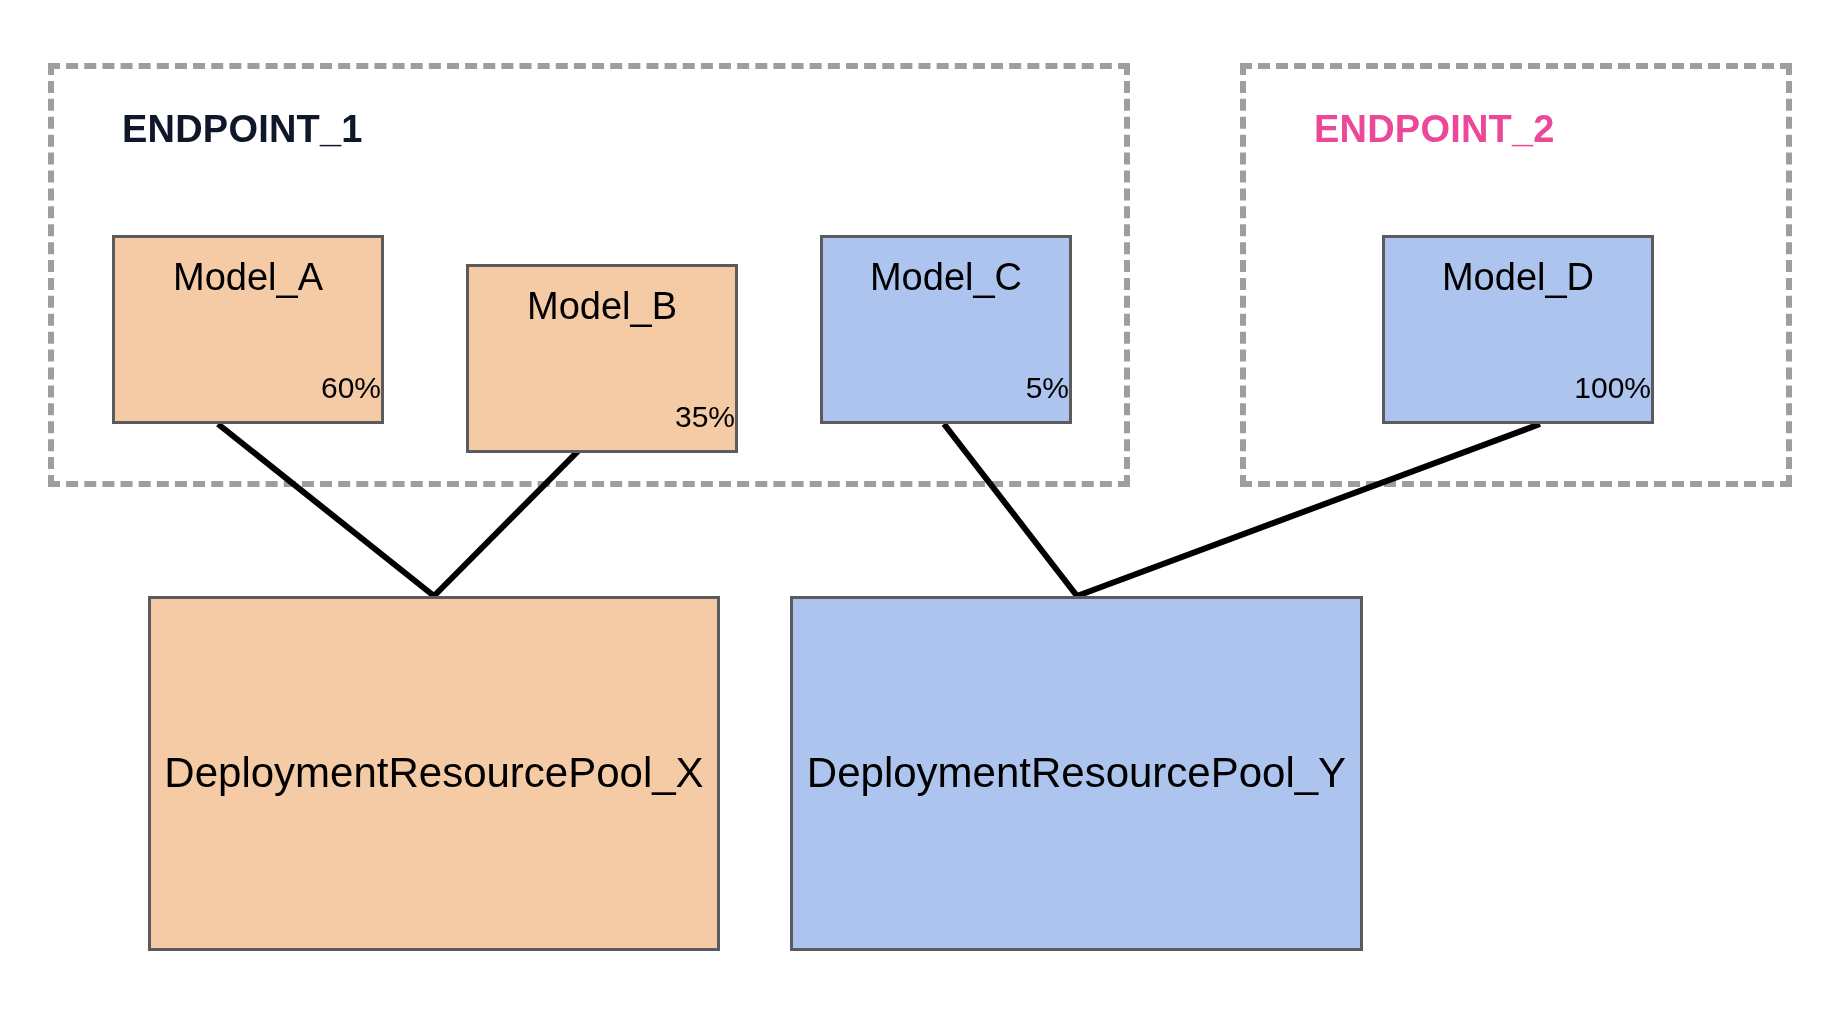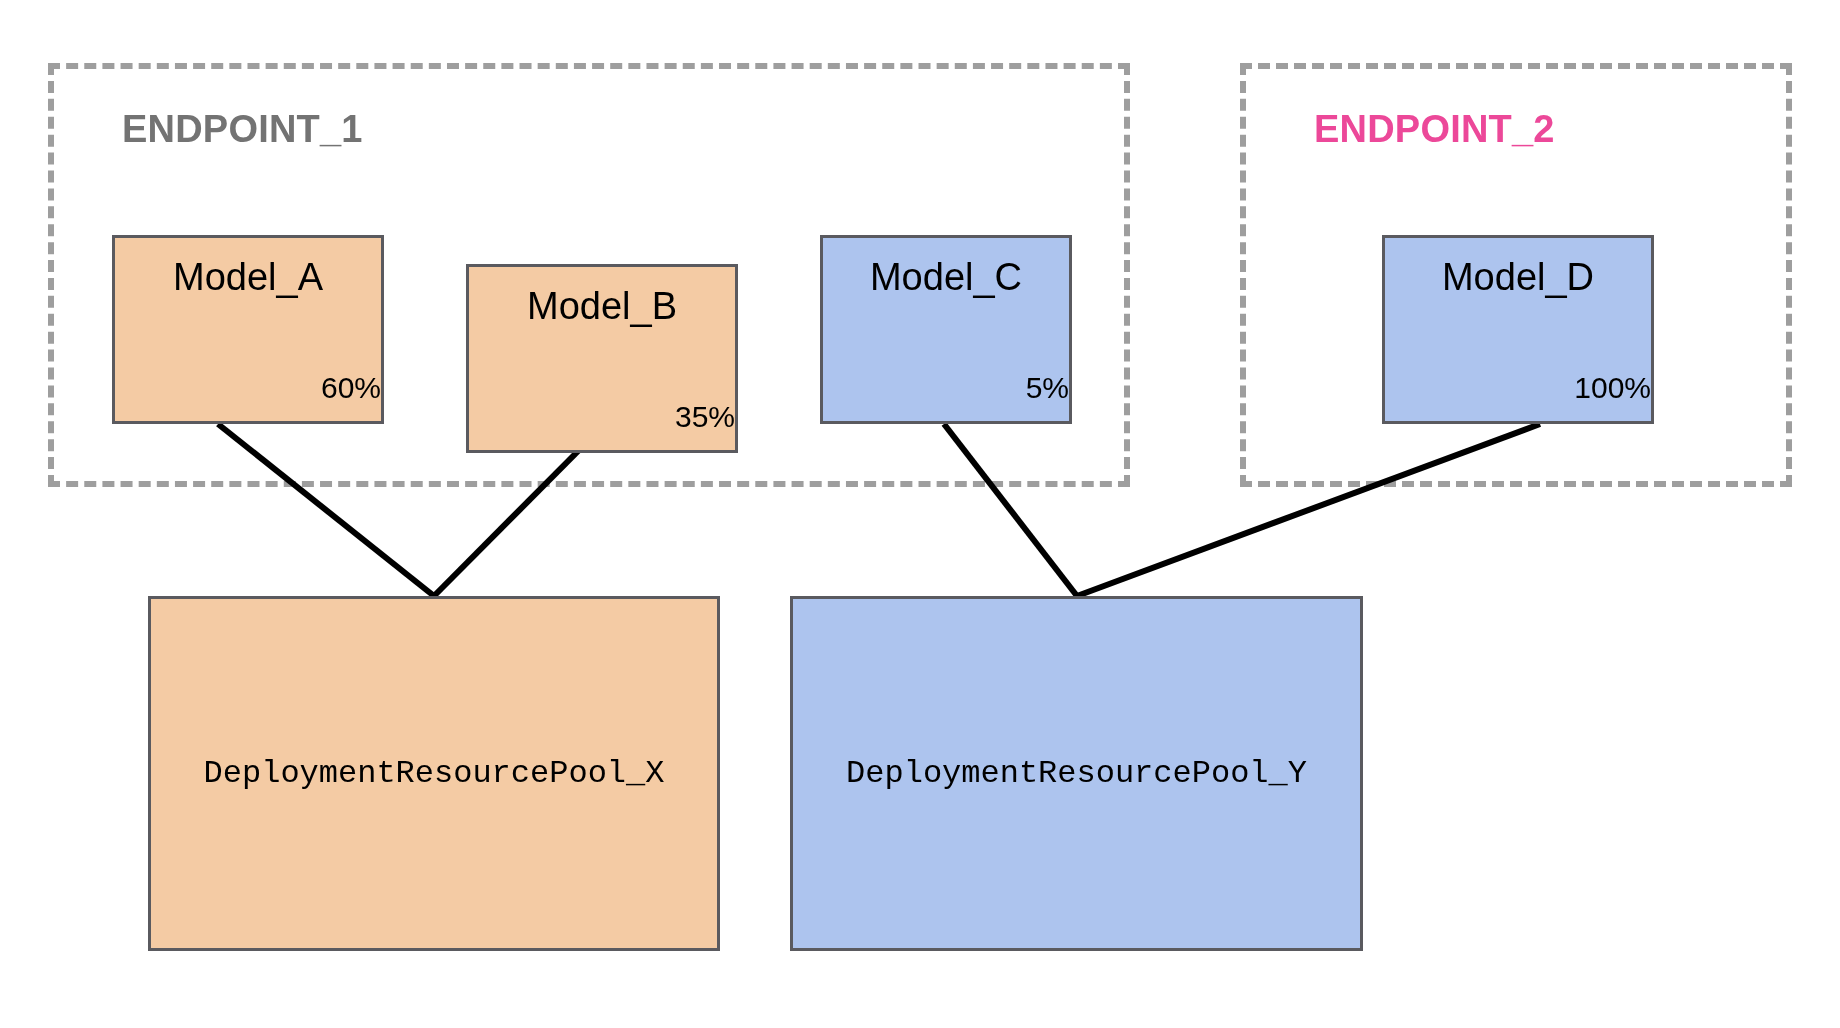--- a/index.html
+++ b/index.html
@@ -64,34 +64,33 @@
     left: 0;
     right: 0;
     text-align: right;
     font-size: 30px;
     line-height: 1;
   }
   .node.pool {
     justify-content: center;
   }
   .pool-title {
-    font-size: 32px;
+    font-size: 42px;
     line-height: 1.05;
     white-space: nowrap;
     text-align: center;
-    font-family: Liberation Mono, monospace;
   }
 </style>
 </head>
 <body>
 
 <div id="canvas">
 
   <div class="group-box" id="group-box-0" style="left: 48px; top: 63px; width: 1082px; height: 424px; border-color: rgb(158, 158, 158);"></div>
-  <div class="group-label" id="group-label-0" style="left: 122px; top: 108px; font-size: 38px; color: #737373;">ENDPOINT_1</div>
+  <div class="group-label" id="group-label-0" style="left: 122px; top: 108px; font-size: 38px; color: #0f172a;">ENDPOINT_1</div>
 
   <div class="group-box" id="group-box-1" style="left: 1240px; top: 63px; width: 552px; height: 424px; border-color: rgb(158, 158, 158);"></div>
   <div class="group-label" id="group-label-1" style="left: 1314px; top: 108px; font-size: 38px; color: #ec4899;">ENDPOINT_2</div>
 
   <svg id="edges" viewBox="0 0 1840 1028">
       <line x1="218" y1="424" x2="434" y2="596" stroke="#000000" stroke-width="6" stroke-linecap="butt"></line>
       <line x1="605" y1="424" x2="434" y2="596" stroke="#000000" stroke-width="6" stroke-linecap="butt"></line>
       <line x1="944" y1="424" x2="1077" y2="596" stroke="#000000" stroke-width="6" stroke-linecap="butt"></line>
       <line x1="1540" y1="424" x2="1077" y2="596" stroke="#000000" stroke-width="6" stroke-linecap="butt"></line>
     </svg>

